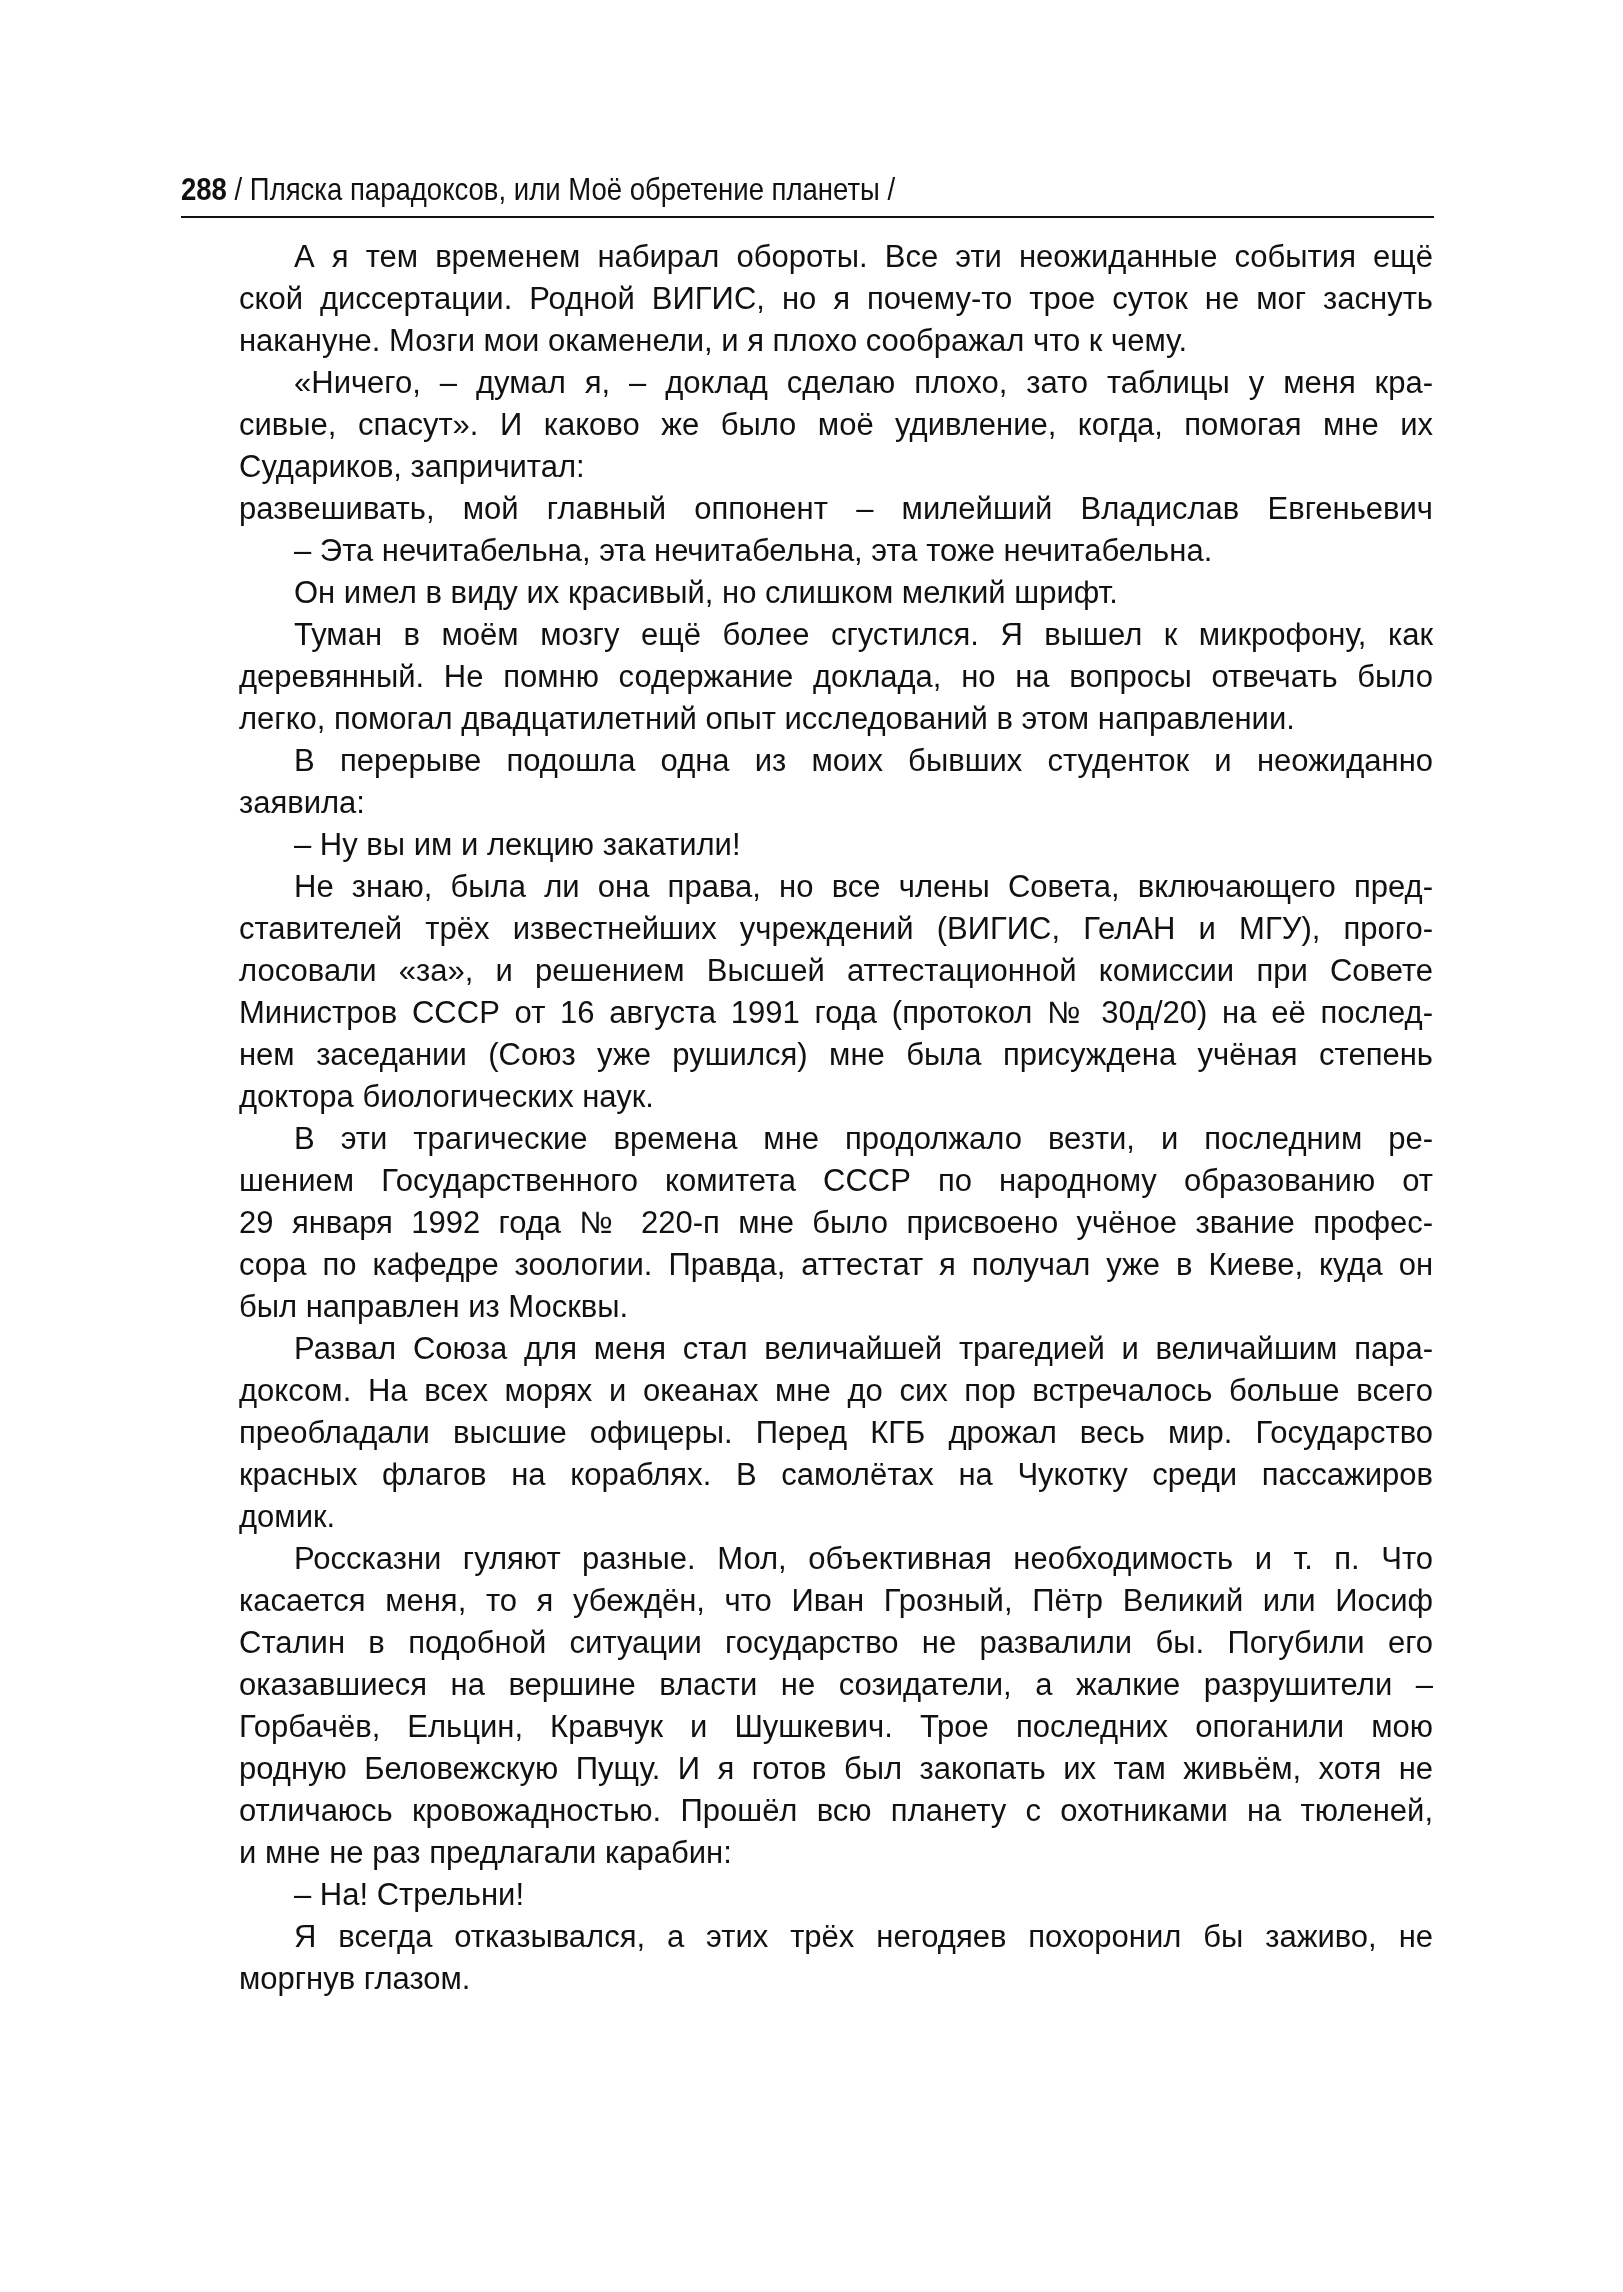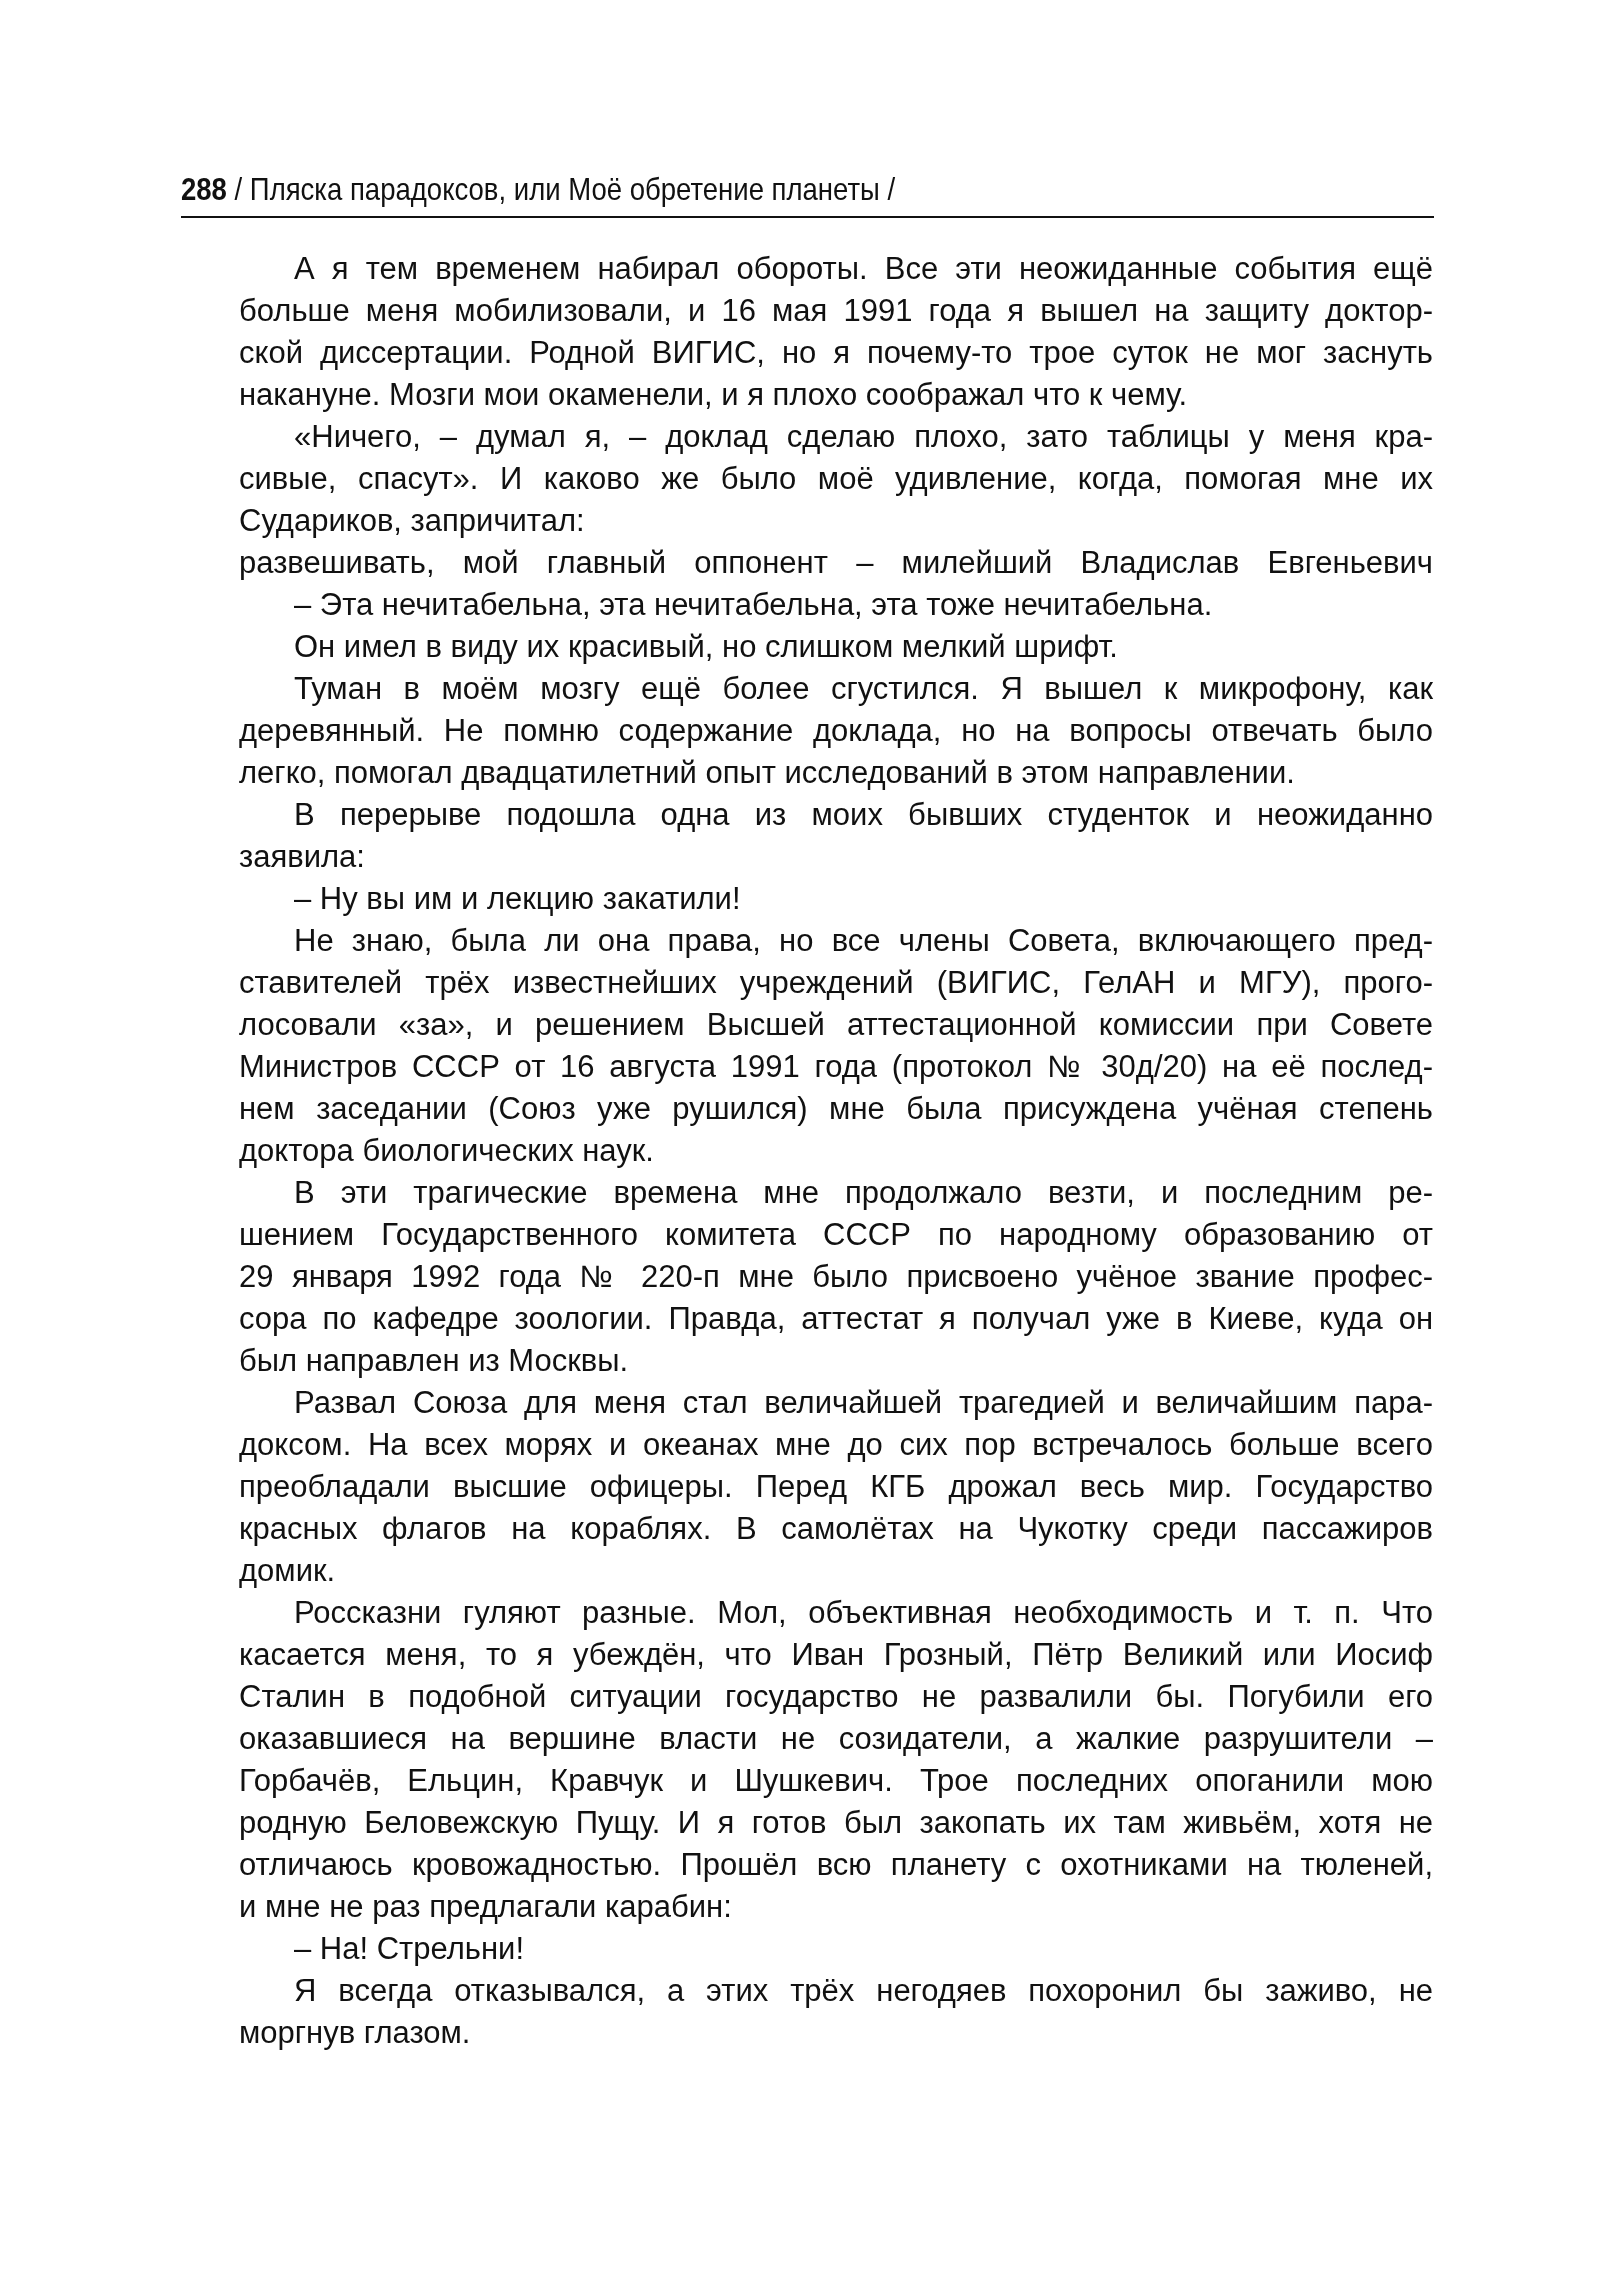--- a/index.html
+++ b/index.html
@@ -6,21 +6,21 @@
   body { width: 1624px; height: 2293px; position: relative; overflow: hidden; color: #111111; }
   .page { position: absolute; left: 0; top: 0; width: 1624px; height: 2293px; background: #ffffff; }
   .header {
     position: absolute; left: 181px; top: 168px; width: 1254px; height: 43px;
     font-family: "Liberation Sans", sans-serif; font-size: 32px; line-height: 43px;
     white-space: nowrap; transform-origin: left center; transform: scaleX(0.86);
   }
   .header .page-num { font-weight: bold; }
   .header .sep { font-weight: normal; }
   .rule { position: absolute; left: 181px; top: 216px; width: 1253px; height: 1.8px; background: #111111; }
-  .body { position: absolute; left: 239px; top: 248px; width: 1194px; }
+  .body { position: absolute; left: 239px; top: 236px; width: 1194px; }
   .line {
     position: relative; display: block; height: 42px; line-height: 42px;
     font-family: "Liberation Sans", sans-serif; font-size: 31px; white-space: nowrap;
     overflow: visible;
   }
   .line .txt {
     display: block; width: 100%; text-align: justify; text-align-last: justify;
     white-space: normal; height: 42px; overflow: visible;
   }
   .line.indent .txt { padding-left: 55px; box-sizing: border-box; }
@@ -31,23 +31,20 @@
 
 <div class="page">
   <div class="header">
     <span class="page-num">288</span><span class="sep"> / </span><span>Пляска парадоксов, или Моё обретение планеты</span><span class="sep"> /</span>
   </div>
   <div class="rule"></div>
 
   <div class="body" id="body-text">
       <div class="line indent">
         <span class="txt">А я тем временем набирал обороты. Все эти неожиданные события ещё</span>
-      </div>
-      <div class="line">
-        <span class="txt">больше меня мобилизовали, и 16 мая 1991 года я вышел на защиту доктор-</span>
       </div>
       <div class="line">
         <span class="txt">ской диссертации. Родной ВИГИС, но я почему-то трое суток не мог заснуть</span>
       </div>
       <div class="line last">
         <span class="txt">накануне. Мозги мои окаменели, и я плохо соображал что к чему.</span>
       </div>
       <div class="line indent">
         <span class="txt">«Ничего, – думал я, – доклад сделаю плохо, зато таблицы у меня кра-</span>
       </div>

